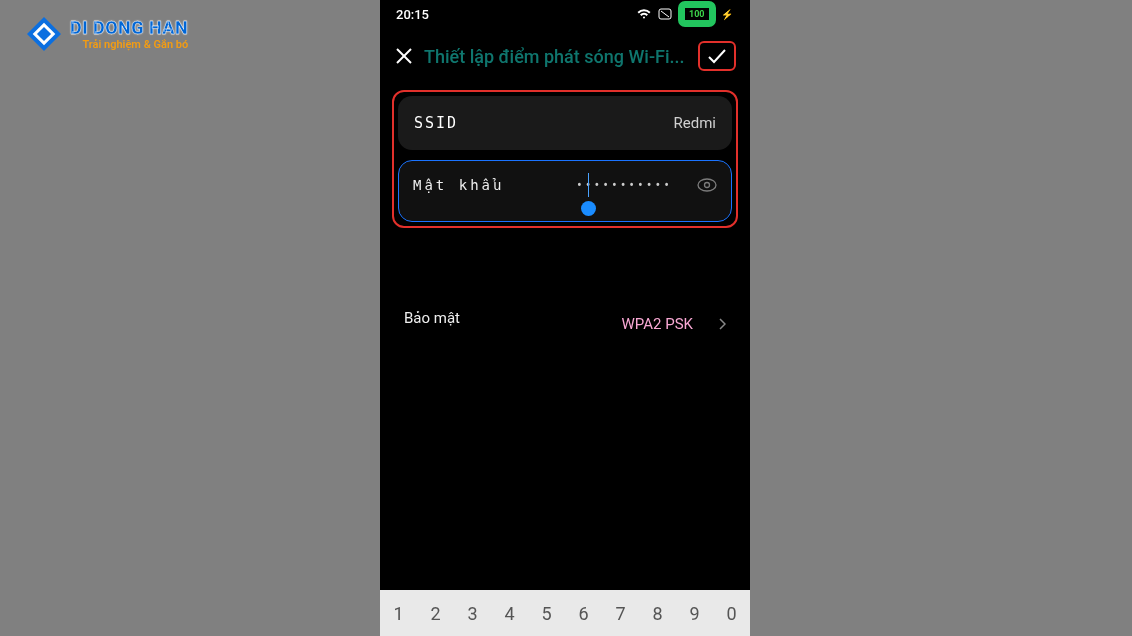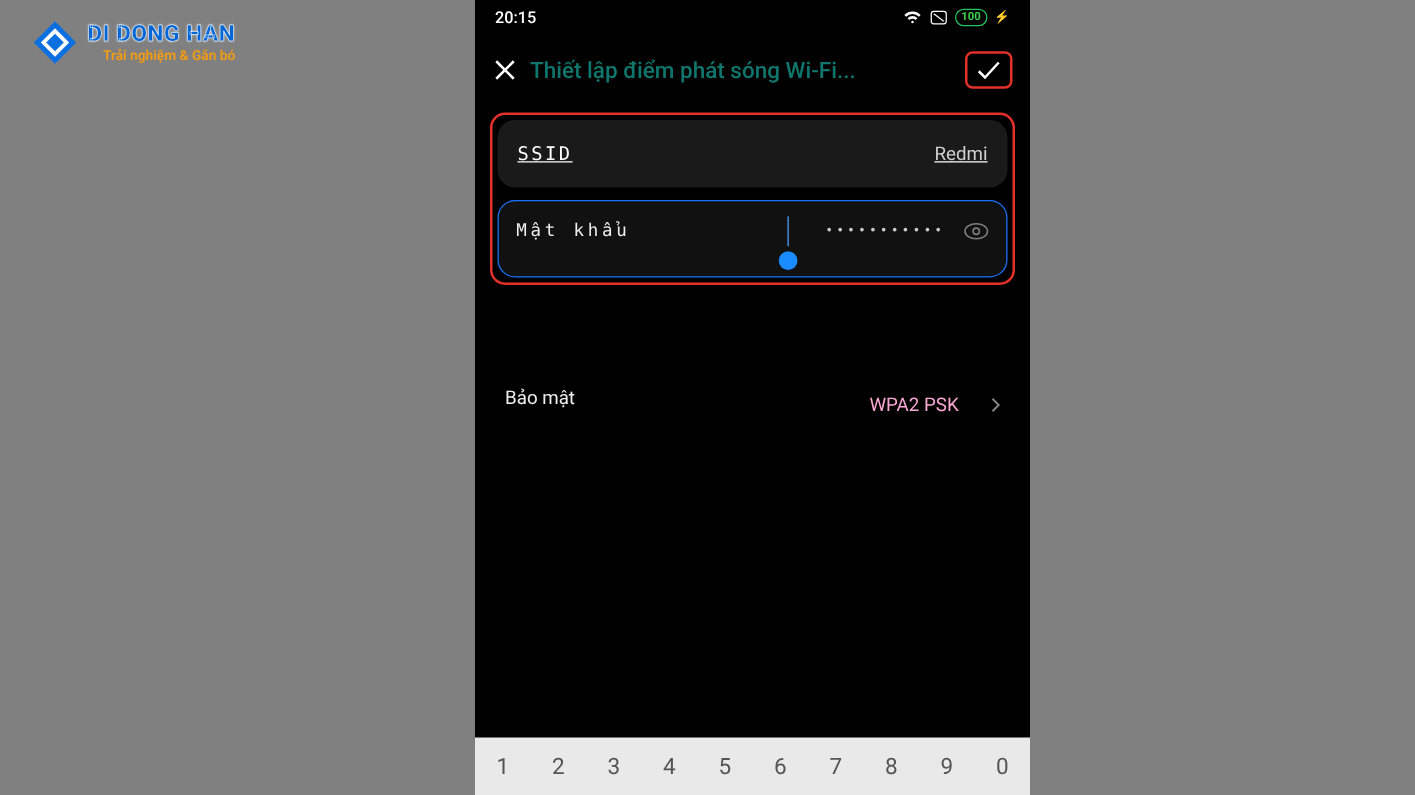--- a/index.html
+++ b/index.html
@@ -40,21 +40,21 @@
     color: #f39c12;
     font-size: 11px;
     font-weight: 600;
     text-align: right;
   }
 
   .phone {
     position: absolute;
     left: 380px;
     top: 0;
-    width: 444px;
+    width: 370px;
     height: 636px;
     background: #000;
     color: #fff;
     display: flex;
     flex-direction: column;
   }
 
   .statusbar {
     height: 28px;
     display: flex;
@@ -63,21 +63,21 @@
     padding: 0 16px;
     font-size: 13px;
     font-weight: 500;
   }
   .statusbar-right {
     display: flex;
     align-items: center;
     gap: 6px;
   }
   .battery-badge {
-    border: 1px solid #22c55e;
+    border: 7px solid #22c55e;
     color: #3cd44a;
     border-radius: 7px;
     padding: 0 4px;
     font-size: 9px;
     font-weight: 700;
     line-height: 12px;
   }
 
   .titlebar {
     height: 56px;
@@ -111,34 +111,33 @@
   }
 
   .card {
     background: #1a1a1a;
     border-radius: 14px;
     padding: 18px 16px;
     display: flex;
     justify-content: space-between;
     align-items: center;
     font-size: 15px;
-    text-decoration: underline;
   }
   .card .label { color: #fff; font-family: monospace, sans-serif; letter-spacing: 2px; }
   .card .value { color: #d0d0d0; }
 
   .input-card {
     margin-top: 10px;
     background: #111;
     border: 1.5px solid #1a73ff;
     border-radius: 14px;
     padding: 16px 14px 28px 14px;
     display: flex;
     align-items: center;
-    gap: 10px;
+    gap: 20px;
     position: relative;
     font-size: 15px;
   }
   .input-card .label2 {
     color: #eee;
     font-family: monospace, sans-serif;
     letter-spacing: 3px;
     font-size: 14px;
     flex-shrink: 0;
   }

